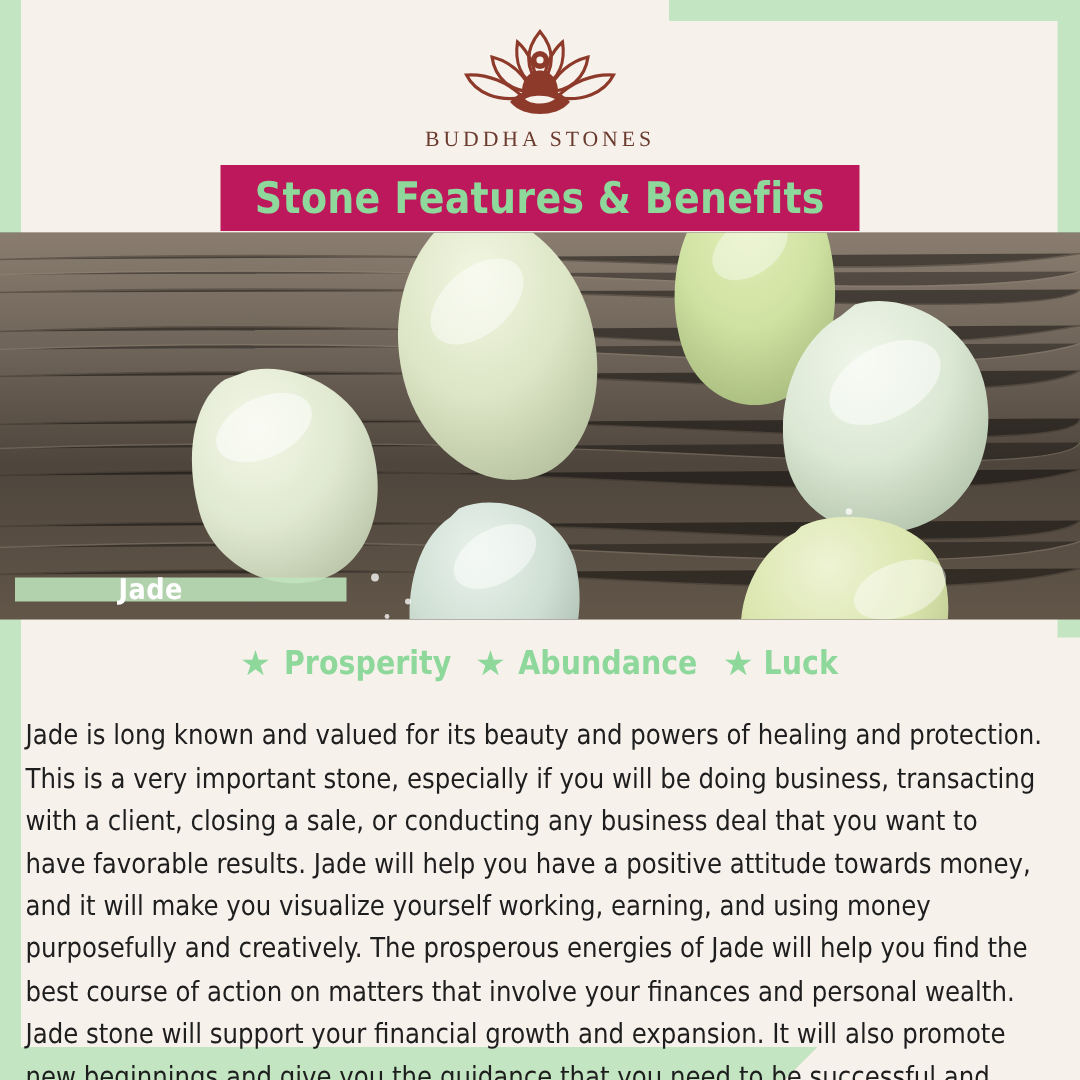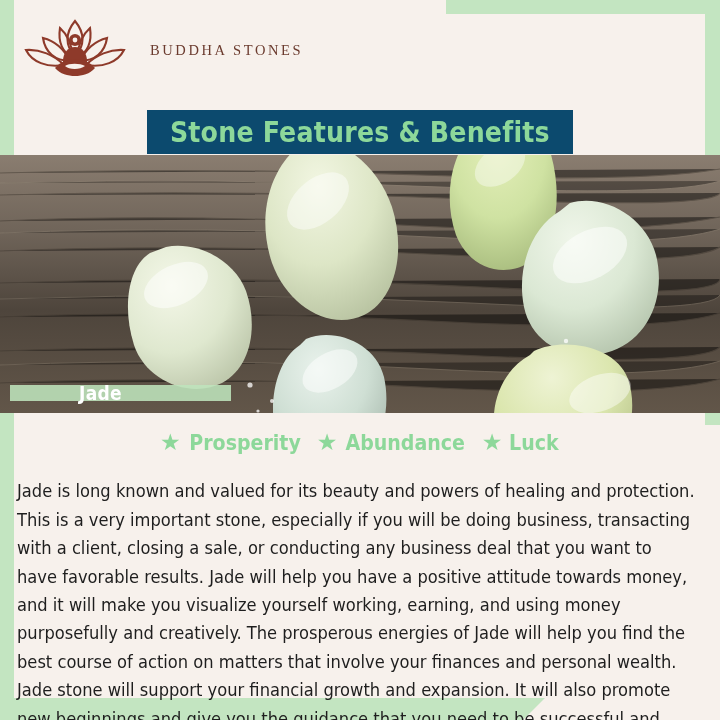--- a/index.html
+++ b/index.html
@@ -14,30 +14,30 @@
   .accent{position:absolute;background:#c3e5c1;}
   #accent-top{top:0;left:446px;width:274px;height:14px;}
   #accent-right{top:0;right:0;width:15px;height:425px;}
   #accent-left{top:190px;left:0;width:14px;height:236px;}
   #accent-left-lower{top:0;left:0;width:14px;height:700px;}
   #accent-bottom{bottom:0;left:0;width:545px;height:22px;
      clip-path:polygon(0 0,100% 0,calc(100% - 22px) 100%,0 100%);}
 
   
   #logo-block{position:absolute;top:16px;left:0;width:720px;
-     display:flex;align-items:center;}
+     display:flex;flex-direction:column;align-items:center;}
   #logo-mark{width:150px;height:66px;}
   #brand-name{
      margin-top:3px;font-family:"Liberation Serif", serif;
      font-size:14.5px;letter-spacing:2.6px;color:#6b3b2e;font-weight:400;}
 
   
   #title-banner{
      position:absolute;top:110px;left:147px;width:426px;height:44px;
-     background:#0c4a6e;display:flex;align-items:center;justify-content:center;}
+     background:#be185d;display:flex;align-items:center;justify-content:center;}
   #title-text{
      font-family:"DejaVu Sans Condensed","Liberation Sans", sans-serif;
      font-weight:bold;font-size:29px;color:#8dd89a;
      letter-spacing:.2px;white-space:nowrap;transform:scaleX(.97);}
 
   
   #photo{position:absolute;top:155px;left:0;width:720px;height:258px;
      overflow:hidden;background:#6d6257;}
   #photo svg{display:block;width:720px;height:258px;}
 

